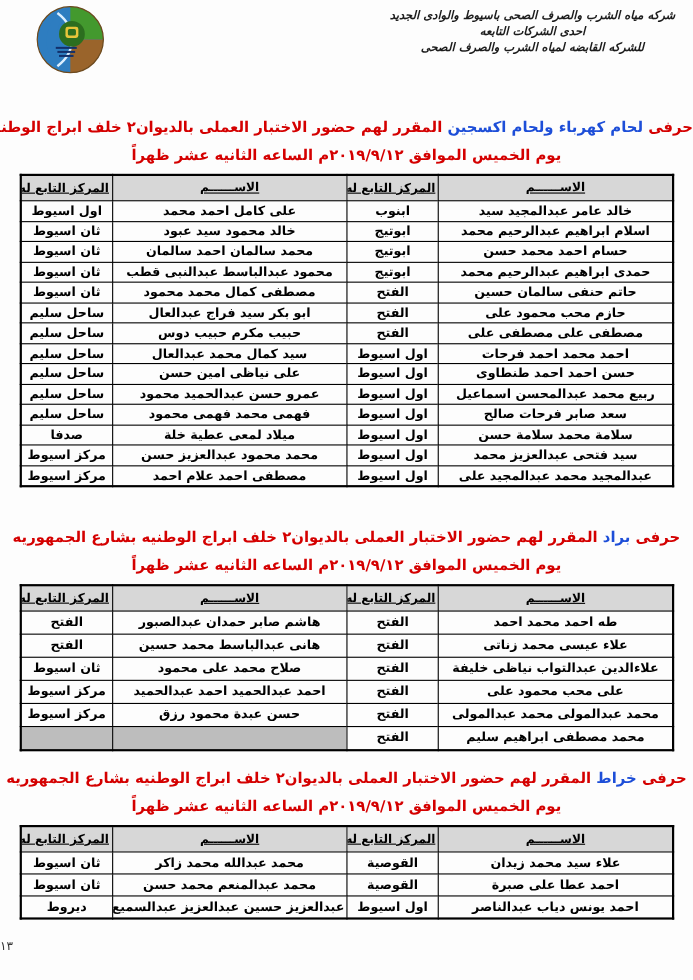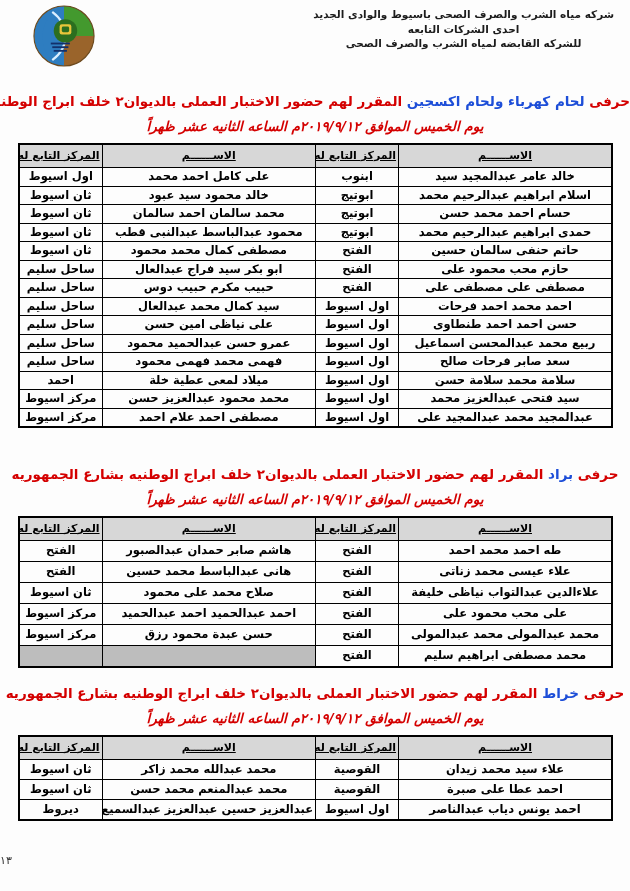--- a/index.html
+++ b/index.html
@@ -6,37 +6,37 @@
   body {
     width:630px; height:891px; background:#ffffff;
     font-family:"DejaVu Sans", sans-serif;
     -webkit-font-smoothing:antialiased;
   }
   .page {
     position:relative; width:630px; height:891px;
     background:#fdfdfd; overflow:hidden; direction:rtl;
   }
   
-  .letterhead { position:relative; padding-top:7px; height:72px; }
+  .letterhead { position:relative; padding-top:22px; height:72px;font-style:italic; }
   .company {
     position:absolute; top:7px; right:16px;
     text-align:center; font-size:10.5px; font-weight:600;
     color:#1c1c1c; line-height:14.5px; white-space:nowrap;
   }
   .logo { position:absolute; top:3px; left:26px; width:76px; height:66px; }
   
   .headline {
     text-align:center; font-weight:bold; font-size:13.5px;
     line-height:25px; color:#d40000; white-space:nowrap;
   }
   .headline .red { color:#d40000; }
   .headline .navy { color:#1d4ed8; }
   .date-line {
     text-align:center; font-weight:bold; font-size:13.5px;
-    line-height:25px; color:#d40000; white-space:nowrap;font-style:italic;
+    line-height:25px; color:#d40000; white-space:nowrap;
   }
   
   table.roster {
     border-collapse:collapse; table-layout:fixed;
     width:595px; margin:4px 17px 0 18px;
     border:2px solid #000;
   }
   table.roster th, table.roster td {
     border:1px solid #000; text-align:center; vertical-align:middle;
     font-weight:bold; color:#000; padding:0 2px;
@@ -176,21 +176,21 @@
           <tr>
             <td>سعد صابر فرحات صالح</td>
             <td>اول اسيوط</td>
             <td>فهمى محمد فهمى محمود</td>
             <td>ساحل سليم</td>
           </tr>
           <tr>
             <td>سلامة محمد سلامة حسن</td>
             <td>اول اسيوط</td>
             <td>ميلاد لمعى عطية خلة</td>
-            <td>احمد</td>
+            <td>صدفا</td>
           </tr>
           <tr>
             <td>سيد فتحى عبدالعزيز محمد</td>
             <td>اول اسيوط</td>
             <td>محمد محمود عبدالعزيز حسن</td>
             <td>مركز اسيوط</td>
           </tr>
           <tr>
             <td>عبدالمجيد محمد عبدالمجيد على</td>
             <td>اول اسيوط</td>

